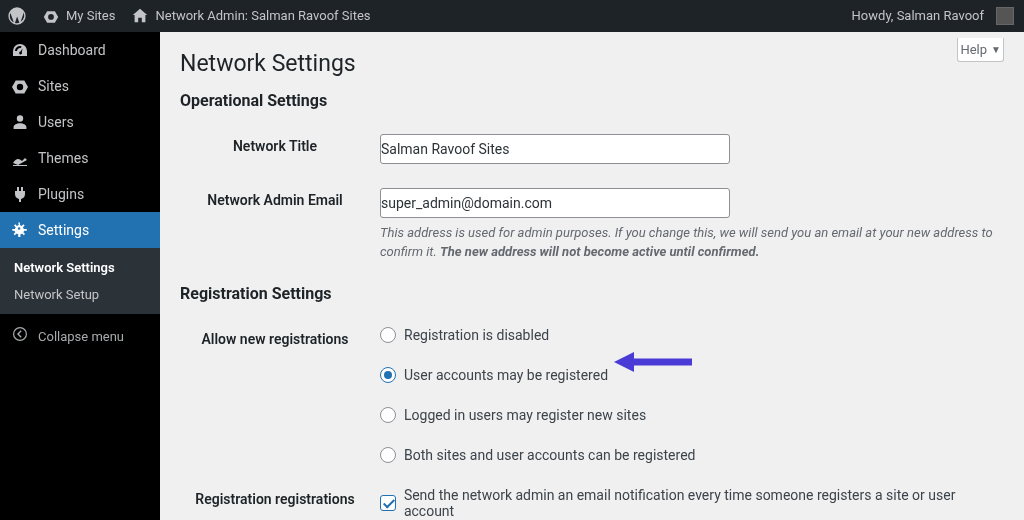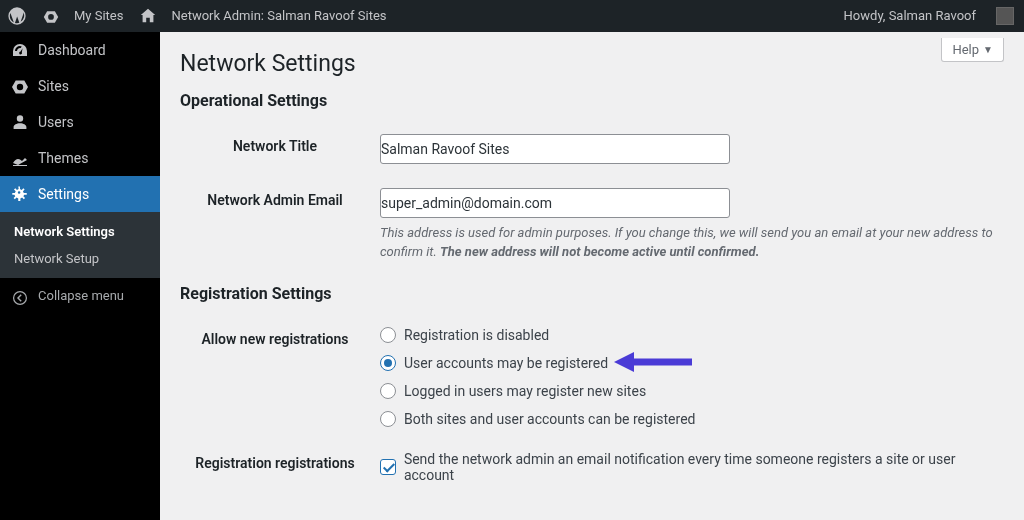--- a/index.html
+++ b/index.html
@@ -2,57 +2,57 @@
 <html><head>
   <meta charset="utf-8">
   <style>
     * { margin:0; padding:0; box-sizing:border-box; font-family:-apple-system, BlinkMacSystemFont, "Segoe UI", Roboto, Oxygen-Sans, Ubuntu, Cantarell, "Helvetica Neue", sans-serif; }
     body { width:1024px; height:520px; overflow:hidden; background:#f0f0f1; color:#3c434a; }
 
     
     .adminbar { height:32px; background:#1d2327; color:#c3c4c7; display:flex; align-items:center; font-size:13px; line-height:32px; }
     .adminbar .left { display:flex; align-items:center; }
     .adminbar .right { margin-left:auto; display:flex; align-items:center; padding-right:2px; }
-    .adminbar .item { display:flex; align-items:center; padding:0 8px; gap:14px; cursor:pointer; }
+    .adminbar .item { display:flex; align-items:center; padding:0 8px; gap:6px; cursor:pointer; }
     .adminbar .ab-icon { display:inline-flex; }
     .adminbar .avatar { width:18px; height:18px; background:#555; border:1px solid #666; margin-left:6px; }
 
     
     .wrap { display:flex; height:calc(520px - 32px); }
 
     
     .sidebar { width:160px; background:#000000; color:#c3c4c7; font-size:14px; position:relative; }
     .sidebar .menu-item { display:flex; align-items:center; gap:8px; padding:8px 10px; cursor:pointer; }
     .sidebar .menu-item.current { background:#2271b1; color:#fff; position:relative; }
     .sidebar .menu-item.current::after {
       content:""; position:absolute; right:-8px; top:50%; transform:translateY(-50%);
       width:0; height:0; border-top:8px solid transparent; border-bottom:8px solid transparent; border-left:8px solid #2271b1;
     }
     .sidebar .submenu { background:#2c3338; padding:6px 0; }
     .sidebar .sub-item { padding:6px 12px 6px 14px; font-size:13px; cursor:pointer; color:#c3c4c7; }
     .sidebar .sub-item.current { color:#fff; font-weight:600; }
-    .sidebar .collapse { display:flex; align-items:flex-start; gap:8px; padding:10px 10px; font-size:13px; color:#a7aaad; cursor:pointer; border-top:0; }
+    .sidebar .collapse { display:flex; align-items:flex-end; gap:8px; padding:10px 10px; font-size:13px; color:#a7aaad; cursor:pointer; border-top:0; }
     .sidebar .ico { width:20px; height:20px; display:inline-flex; align-items:center; justify-content:center; color:inherit; }
 
     
     .content { flex:1; padding:0 20px 20px 20px; overflow:auto; position:relative; background:#f0f0f1; }
     .help-tab-wrap { position:absolute; right:20px; top:6px; }
-    .help-tab { background:#fff; border:1px solid #c3c4c7; border-top:none; padding:4px 10px; font-size:13px; border-radius:0 0 3px 3px; color:#646970; cursor:pointer; display:flex; align-items:center; gap:4px; }
+    .help-tab { background:#fff; border:1px solid #c3c4c7; border-top:none; padding:4px 2px; font-size:13px; border-radius:0 0 3px 3px; color:#646970; cursor:pointer; display:flex; align-items:center; gap:4px; }
     h1.page-title { font-size:23px; font-weight:400; margin:18px 0 14px 0 ; color:#1d2327; }
     h2.section-title { font-size:16px; font-weight:700; margin:10px 0 12px 0; color:#1d2327; }
 
     .form-table { width:100%; border-collapse:collapse; }
     .form-table th { width:200px; text-align:center; vertical-align:top; padding:16px 10px 16px 0; font-size:14px; font-weight:600; color:#1d2327; }
     .form-table td { padding:12px 0; vertical-align:top; font-size:14px; }
     .reg-text { font-size:13px; color:#444;}
     .reg-text input[type="text"] { width:25em; max-width:360px; padding:3px 0; font-size:14px; border:1px solid #8c8f94; border-radius:3px; background:#fff; color:#2c3338; height:30px;}
     .description { color:#646970; font-size:13px; font-style:italic; margin-top:6px; max-width:640px; line-height:1.45; }
     .description strong { font-weight:700; }
 
-    .opt-list { display:flex; flex-direction:column; gap:12px; }
+    .opt-list { display:flex; flex-direction:column; gap:24px; }
     .opt-row { display:flex; align-items:center; gap:8px; font-size:14px; color:#3c434a; }
 
     
     .radio { appearance:none; width:16px; height:16px; border:1px solid #8c8f94; border-radius:50%; background:#fff; position:relative; cursor:pointer; }
     .radio:checked { border-color:#2271b1; }
     .radio:checked::after { content:""; position:absolute; width:8px; height:8px; background:#2271b1; border-radius:50%; top:3px; left:3px; }
     .check { appearance:none; width:16px; height:16px; border:1px solid #8c8f94; border-radius:3px; background:#fff; position:relative; cursor:pointer; }
     .check:checked { border-color:#2271b1; }
     .check:checked::after {
       content:""; position:absolute; left:4.5px; top:1px; width:4px; height:9px;
@@ -127,20 +127,28 @@
       <span>Users</span>
     </div>
     <div class="menu-item">
       <span class="ico">
         <svg width="20" height="20" viewBox="0 0 20 20" fill="currentColor">
             <path d="M3 15c3-5 6-5 9-2l3-3 2 2-9 5Zm0 2h14v1H3Z"></path>
           </svg>
       </span>
       <span>Themes</span>
     </div>
+    <div class="menu-item">
+      <span class="ico">
+        <svg width="20" height="20" viewBox="0 0 20 20" fill="currentColor">
+            <path d="M13 3h-2v4H9V3H7v4H5v3a5 5 0 0 0 4 4.9V18h2v-3.1A5 5 0 0 0 15 10V7h-2Z"></path>
+          </svg>
+      </span>
+      <span>Plugins</span>
+    </div>
     <div class="menu-item current">
       <span class="ico">
         <svg width="20" height="20" viewBox="0 0 20 20" fill="currentColor">
             <path d="M5 3h2v3l2 1 2-2 1.5 1.5-2 2 1 2H15v2h-3l-1 2 2 2L11.5 18l-2-2-2 1v3H5v-3l-2-1-2 2L-.5 16.5l2-2-1-2H-2v-2h3l1-2-2-2L1.5 5l2 2 2-1Zm1 5.5A1.5 1.5 0 1 0 7.5 10 1.5 1.5 0 0 0 6 8.5Z" transform="translate(4 0) scale(.85)"></path>
           </svg>
       </span>
       <span>Settings</span>
     </div>
     <div class="submenu">
       <div class="sub-item current">Network Settings</div>

